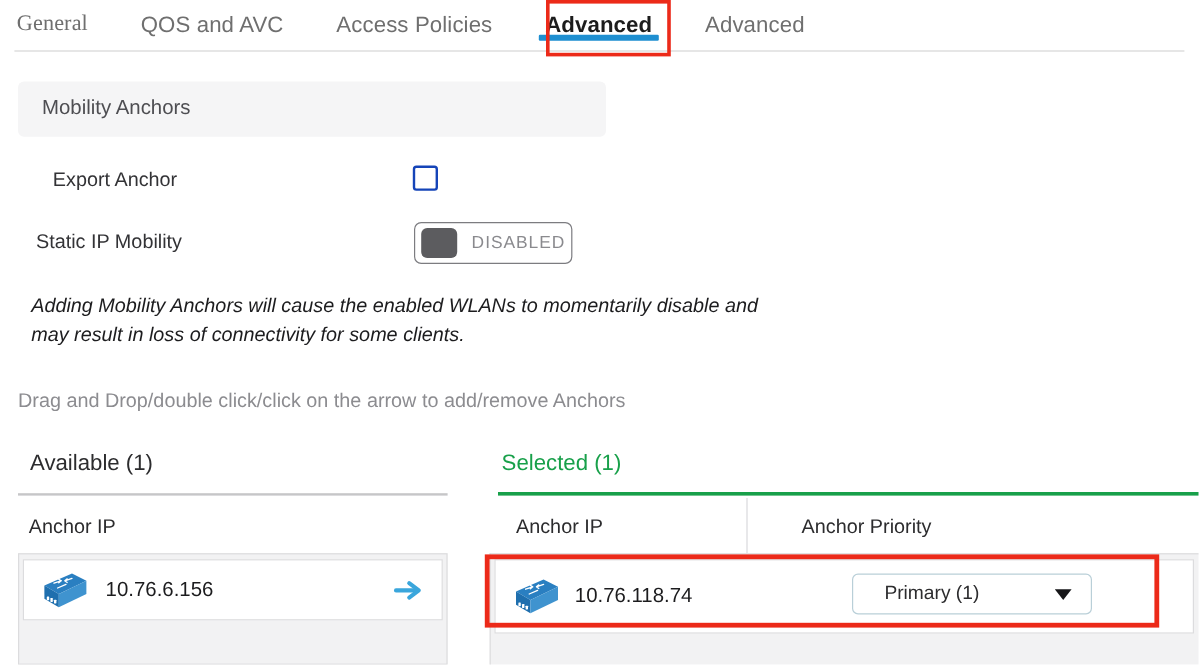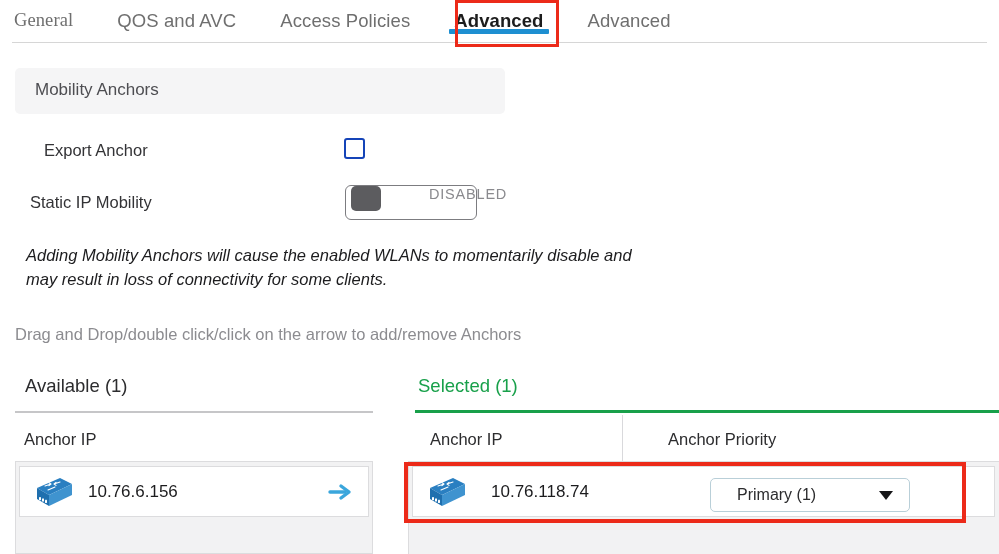--- a/index.html
+++ b/index.html
@@ -124,23 +124,22 @@
     position: absolute;
     left: 345px;
     top: 185px;
     width: 132px;
     height: 35px;
     box-sizing: border-box;
     border: 1.5px solid #7c7c80;
     border-radius: 6px;
     background: #ffffff;
     display: flex;
-    align-items: flex-start;
-    cursor: pointer;
-    gap: 36px;
+    align-items: center;
+    cursor: pointer;
   }
   .toggle-knob {
     width: 30px;
     height: 25px;
     margin-left: 5px;
     background: #5c5c5f;
     border-radius: 5px;
     flex: none;
   }
   .toggle-text {
@@ -258,22 +257,21 @@
   .list-item.left {
     left: 19px;
     top: 466px;
     width: 350px;
     height: 51px;
   }
   .list-item.right {
     left: 412px;
     top: 466px;
     width: 583px;
-    height: 51px;
-    gap: 12px;
+    height: 62px;
   }
 
   .dev-icon {
     flex: none;
     margin-left: 12px;
     width: 42px;
     height: 34px;
   }
   .item-ip {
     font-size: 17px;

